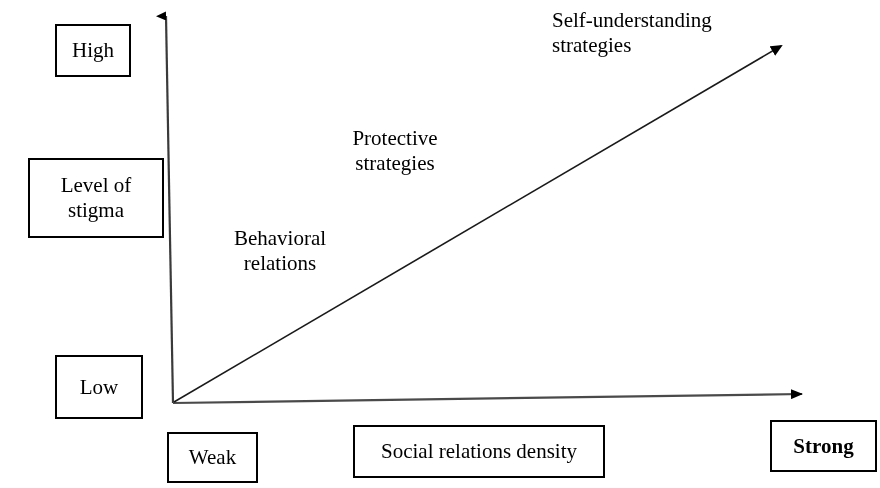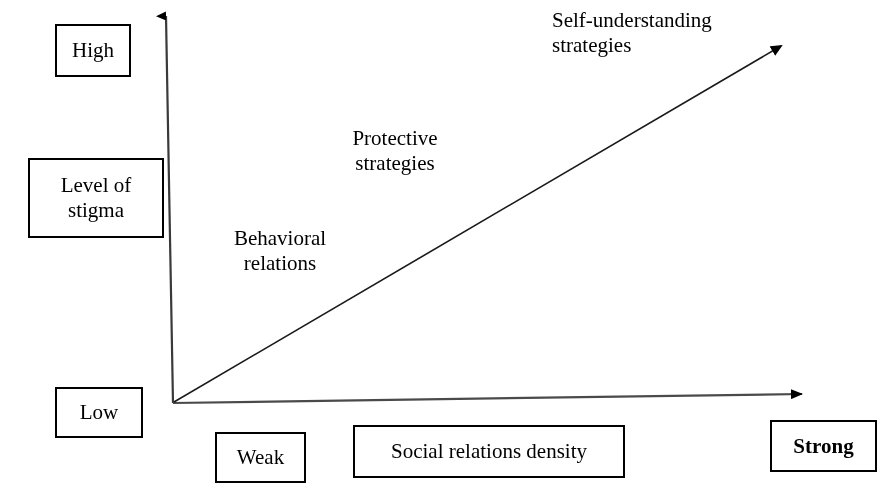--- a/index.html
+++ b/index.html
@@ -41,23 +41,23 @@
     position: absolute;
     text-align: center;
     line-height: 1.2;
     font-size: 21px;
     white-space: pre-line;
   }
 
   
   #box-high      { left: 55px;  top: 24px;  width: 76px;  height: 53px; }
   #box-levelof   { left: 4px;   top: 158px; width: 136px; height: 80px; margin-left: 24px; }
-  #box-low       { left: 55px;  top: 355px; width: 88px;  height: 51px; margin-top: 32px; }
-  #box-weak      { left: 167px; top: 432px; width: 91px;  height: 51px; margin-left: 48px; }
-  #box-srd       { left: 353px; top: 425px; width: 272px; height: 53px; }
+  #box-low       { left: 55px;  top: 355px; width: 88px;  height: 64px; }
+  #box-weak      { left: 167px; top: 432px; width: 91px;  height: 51px; }
+  #box-srd       { left: 353px; top: 425px; width: 252px; height: 53px; }
   #box-strong    { left: 770px; top: 420px; width: 107px; height: 52px; font-weight: bold; }
 
   
   #lbl-behavioral { left: 210px; top: 226px; width: 140px; }
   #lbl-protective { left: 325px; top: 126px; width: 140px; }
   #lbl-self       { left: 552px; top: 8px;   width: 200px; text-align: left; }
 </style>
 </head>
 <body>
 

